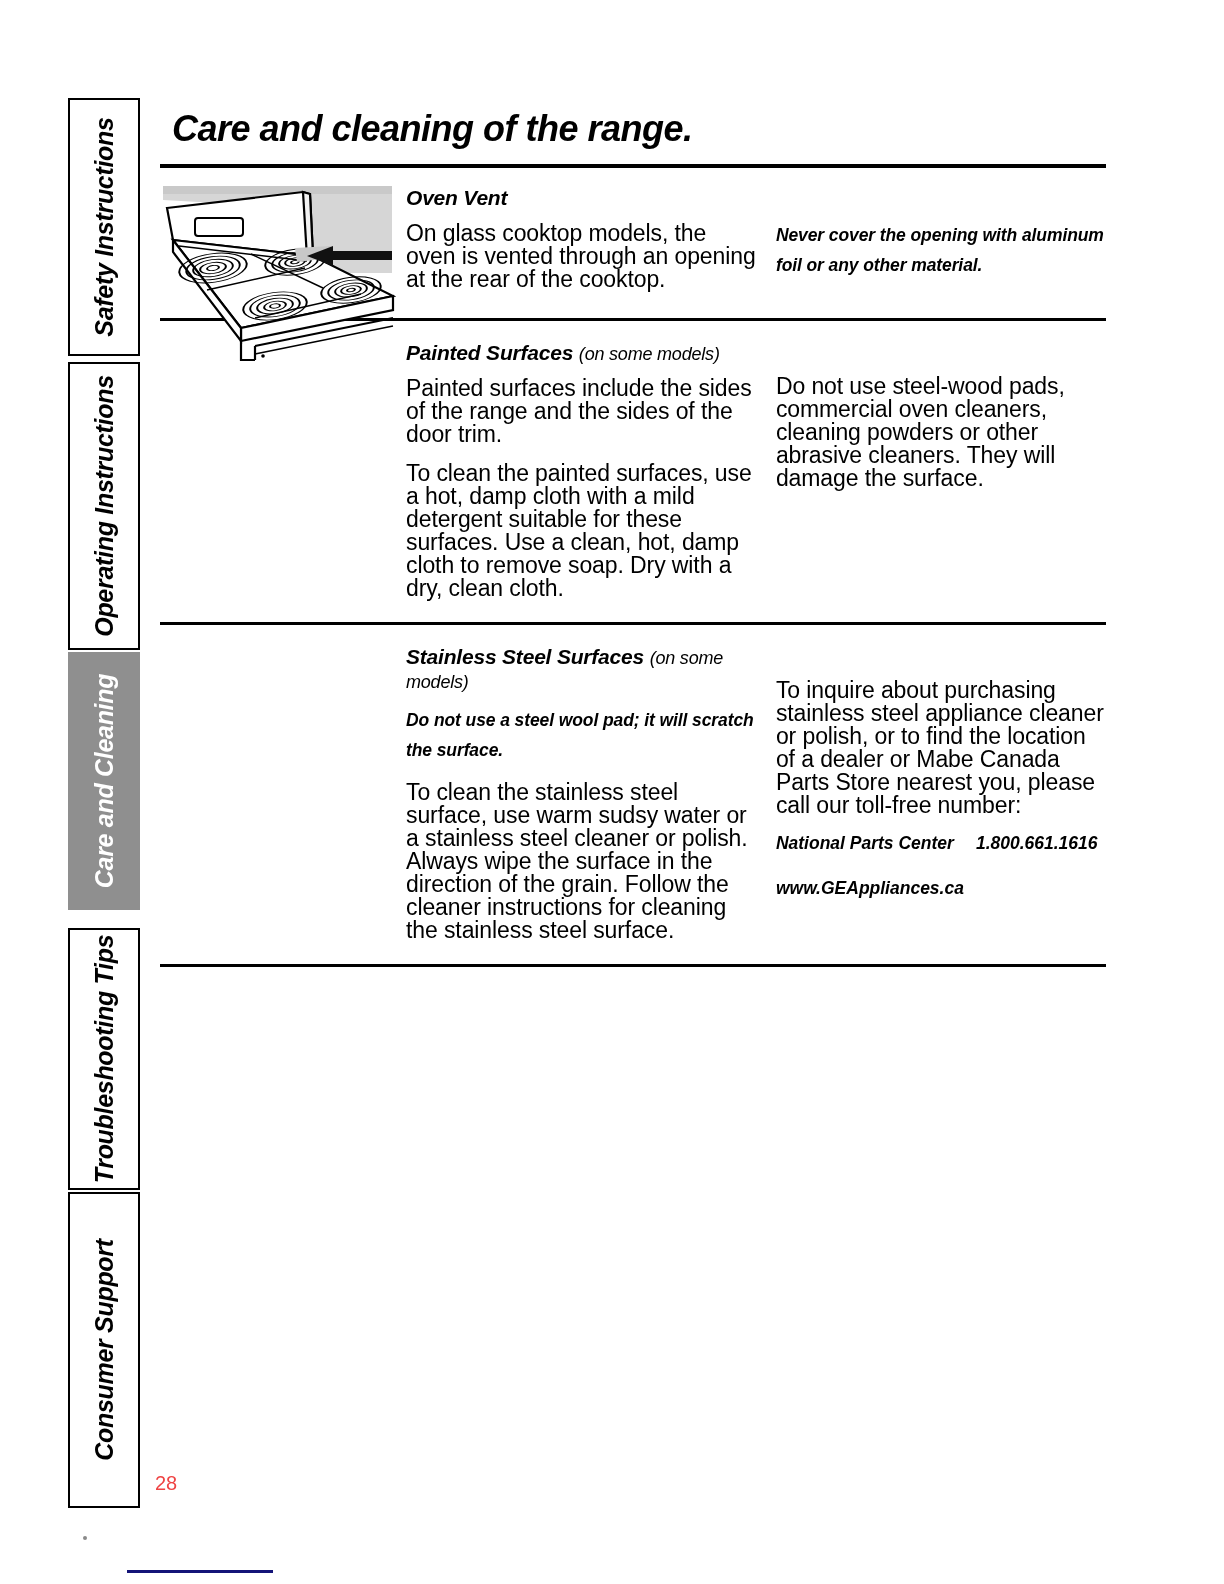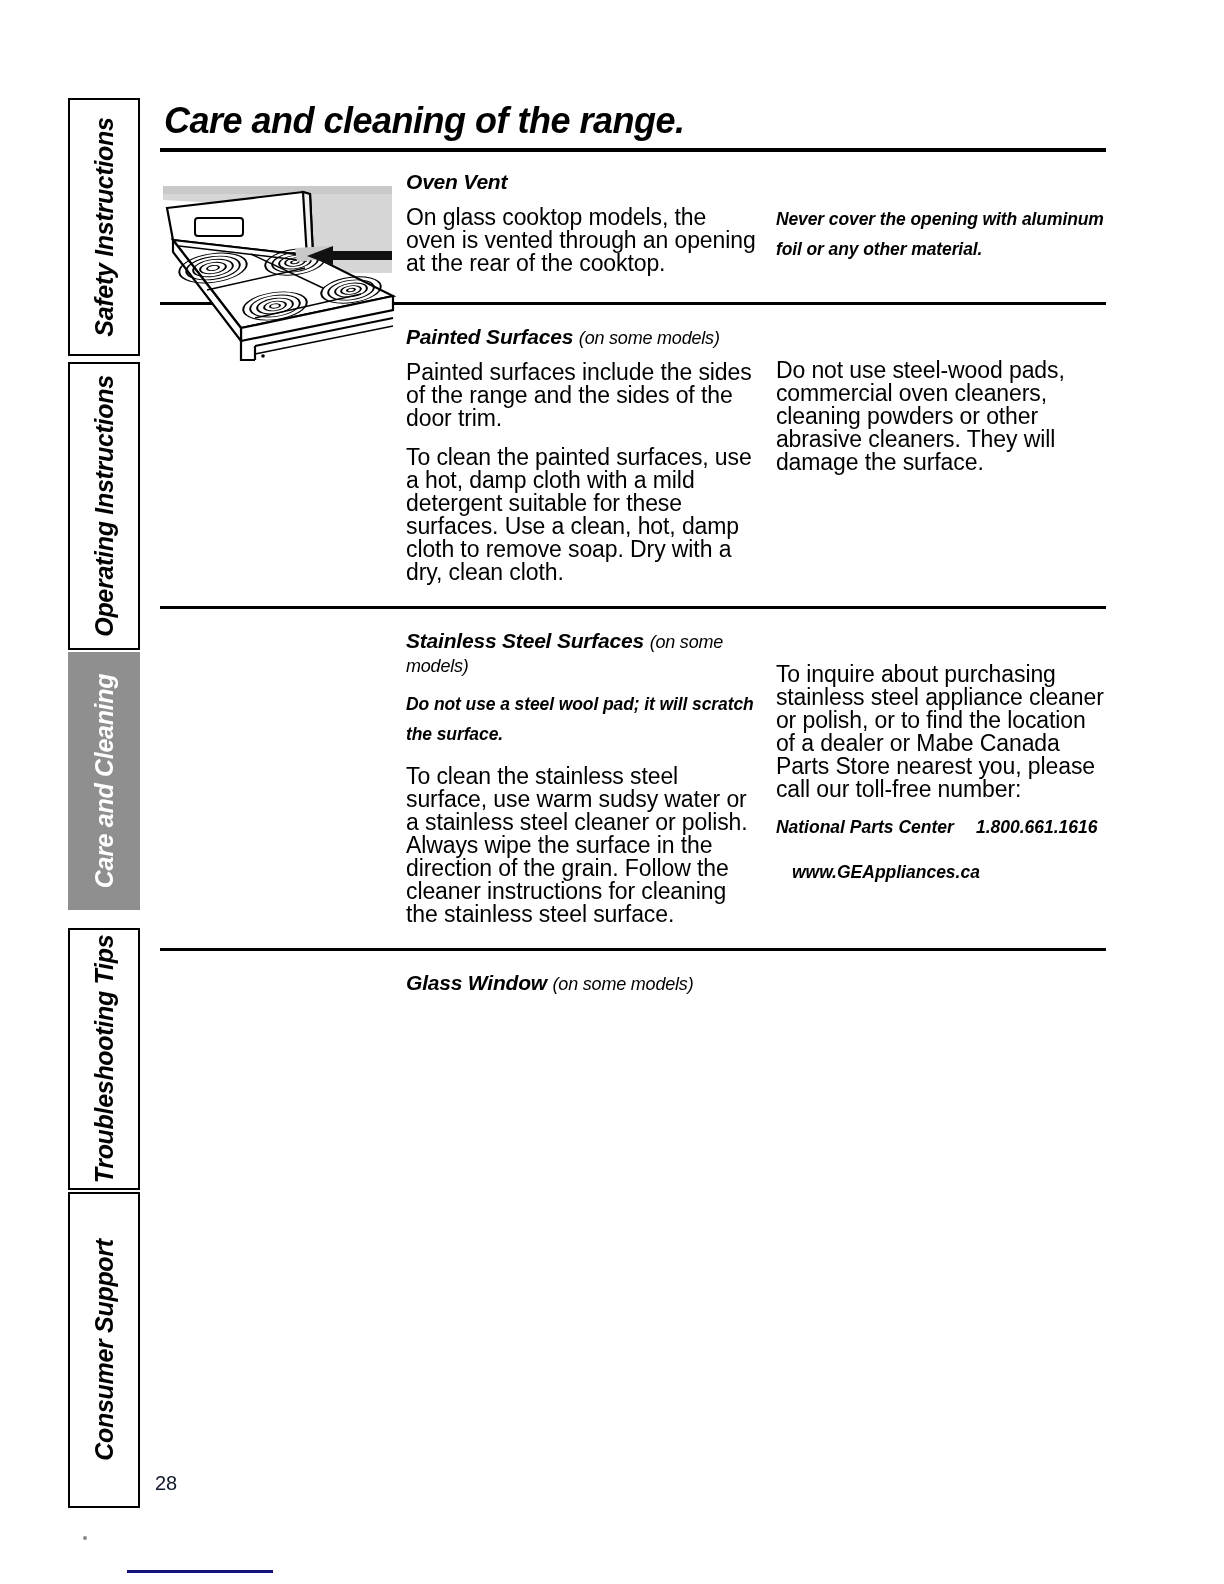--- a/index.html
+++ b/index.html
@@ -70,21 +70,21 @@
     width: 950px;
   }
 
   #page-title {
     font-family: "Liberation Sans", sans-serif;
     font-weight: bold;
     font-style: italic;
     font-size: 36px;
     letter-spacing: -0.5px;
     line-height: 42px;
-    margin: 0;
+    margin: 8px;
     padding: 0 0 6px 4px;
   }
   .title-rule {
     height: 4px;
     background: #000;
     width: 946px;
     margin: 0 0 18px 0;
   }
 
   .section {
@@ -153,41 +153,41 @@
     font-style: italic;
     font-size: 17.5px;
   }
   .contact-row .cname { width: 200px; }
   .contact-row .cphone { white-space: nowrap; }
   .weblink {
     font-family: "Liberation Sans", sans-serif;
     font-weight: bold;
     font-style: italic;
     font-size: 17.5px;
-    margin: 16px;
+    margin: 0;
   }
 
   
   #range-illustration {
     position: absolute;
     left: 155px;
     top: 178px;
     width: 245px;
     height: 185px;
   }
   #range-illustration svg { display: block; }
 
   
   #page-number {
     position: absolute;
     left: 155px;
     top: 1472px;
     font-family: "Liberation Sans", sans-serif;
     font-size: 20px;
-    color: #0f172a;
+    color: #ef4444;
   }
 
   
   #scan-speck {
     position: absolute;
     left: 83px;
     top: 1536px;
     width: 4px;
     height: 4px;
     background: #8a8a8a;
@@ -285,24 +285,20 @@
           <span class="cphone">1.800.661.1616</span>
         </div>
         <p class="weblink">www.GEAppliances.ca</p>
       </div>
     </div>
 
     <div class="section-rule"></div>
 
     <div class="section">
       <div class="col-left col-left-indented">
-        <h2 class="sec-head">
-          <span>Glass Window</span>
-          <span class="qual">(on some models)</span>
-        </h2>
       </div>
       <div class="col-right"></div>
     </div>
 
   </div>
 
   <div id="range-illustration">
     <svg width="245" height="185" viewBox="0 0 245 185" xmlns="http://www.w3.org/2000/svg">
 
       <path d="M8 8 L237 8 L237 95 L160 95 L152 30 L8 22 Z" fill="#d6d6d6"></path>

